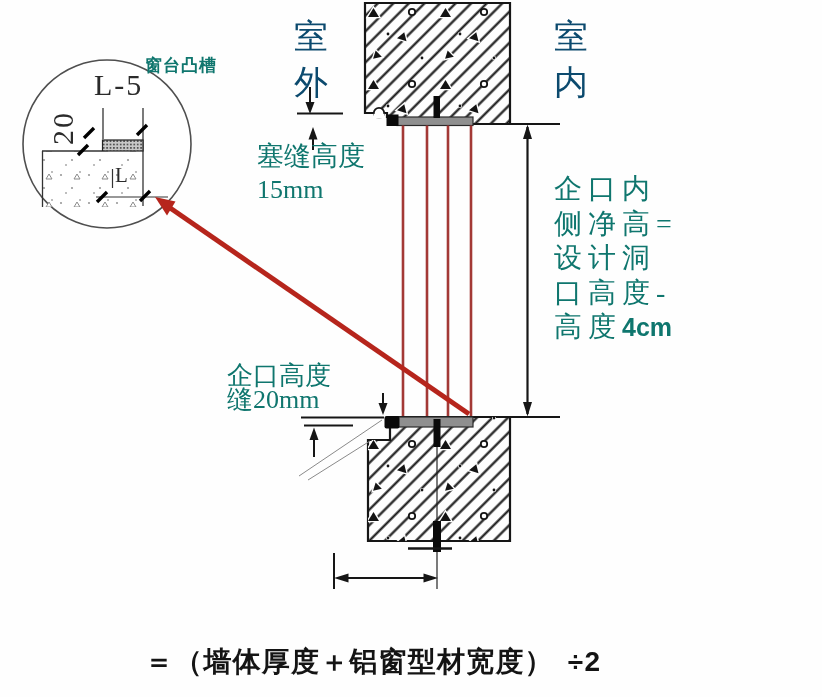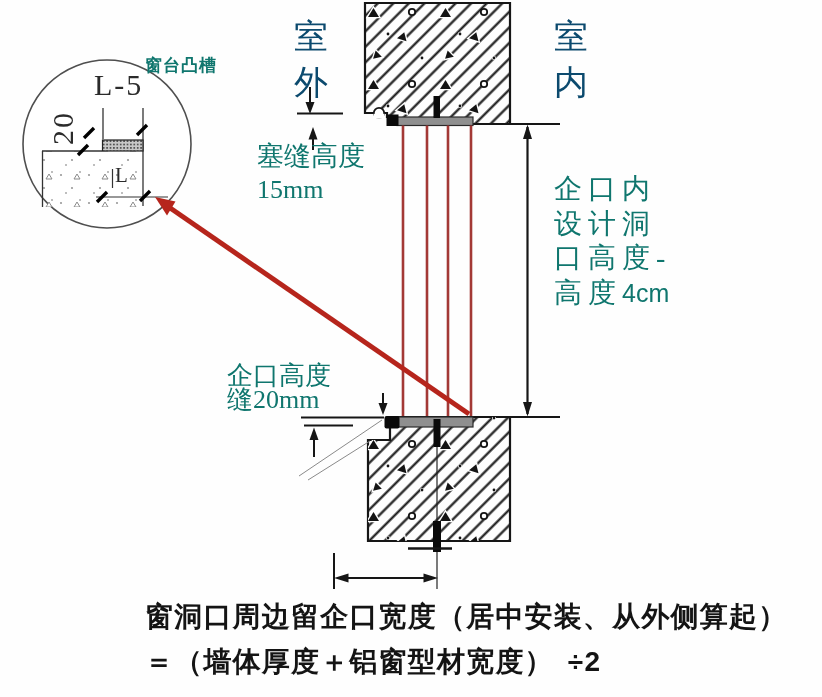--- a/index.html
+++ b/index.html
@@ -8,21 +8,21 @@
     font-family:"Liberation Serif","DejaVu Serif",serif;color:#1a1a1a;
   }
   #linework{position:absolute;left:0;top:0;z-index:1;}
   .t{position:absolute;z-index:2;white-space:nowrap;color:#0f766e;}
   .room{
     font-size:34px;line-height:46px;width:40px;text-align:center;
     color:#0c4a6e;white-space:normal;word-break:break-all;letter-spacing:0;
   }
   .dimlabel{font-size:26px;line-height:34px;}
   .rightnote{font-size:28px;line-height:34.6px;letter-spacing:6px;}
-  .rightnote .num{font-family:"Liberation Sans","DejaVu Sans",sans-serif;font-weight:normal;font-size:25px;letter-spacing:0;}
+  .rightnote .num{font-family:"Liberation Sans","DejaVu Sans",sans-serif;font-weight:bold;font-size:25px;letter-spacing:0;}
   .formula{font-size:28px;letter-spacing:1.2px;font-weight:600;color:#141414;}
   .formula .op{font-family:"Liberation Sans","DejaVu Sans",sans-serif;font-weight:bold;}
   .formula .div{margin-left:14px;}
   .detail-title{font-size:17px;font-weight:bold;letter-spacing:1px;}
   .detail-dim{font-size:30px;color:#2b2b2b;letter-spacing:2px;}
   .rot90{transform:rotate(-90deg);transform-origin:center center;text-align:center;}
   .detail-mark{font-size:21px;color:#2b2b2b;}
 </style>
 </head>
 <body>
@@ -151,23 +151,23 @@
   <div class="t room" style="left:551px;top:14px;">室内</div>
 
   <div class="t dimlabel" style="left:257px;top:139px;font-size:27px;">塞缝高度</div>
   <div class="t dimlabel" style="left:257px;top:173px;">15mm</div>
 
   <div class="t dimlabel" style="left:227px;top:359px;">企口高度</div>
   <div class="t dimlabel" style="left:227px;top:383px;">缝20mm</div>
 
   <div class="t rightnote" style="left:554px;top:172px;">
     <div>企口内</div>
+    <div>侧净高=</div>
     <div>设计洞</div>
     <div>口高度-</div>
     <div><span>高度</span><span class="num">4cm</span></div>
   </div>
 
-  <div class="t formula" style="left:145px;top:598px;">窗洞口周边留企口宽度（居中安装、从外侧算起）</div>
   <div class="t formula" style="left:145px;top:643px;">
     <span class="op">＝</span><span>（墙体厚度</span><span class="op">＋</span><span>铝窗型材宽度）</span><span class="op div">÷2</span>
   </div>
 
 </div>
 
 </body></html>

